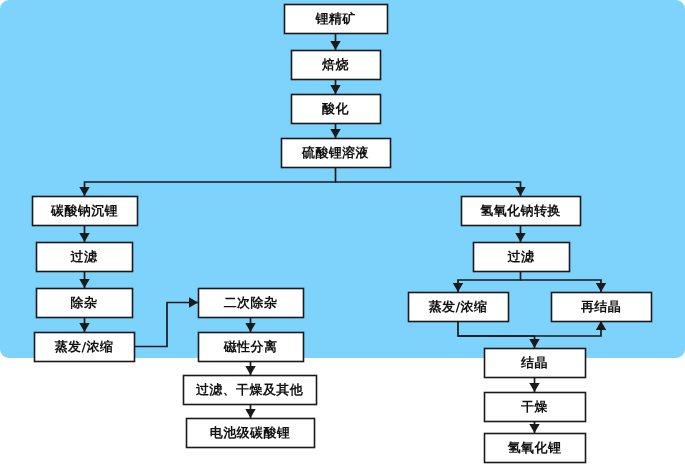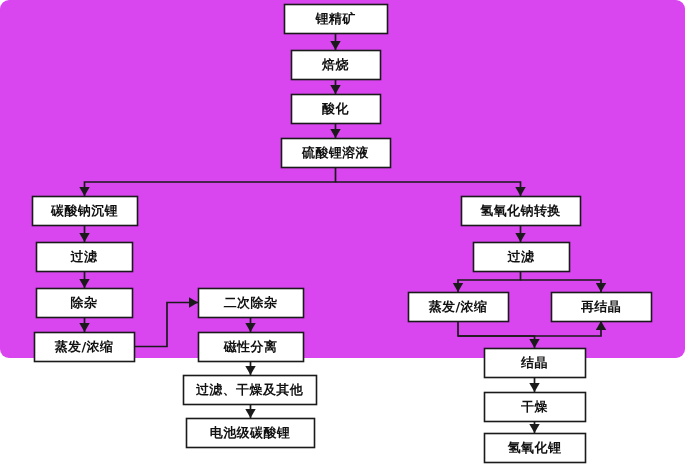--- a/index.html
+++ b/index.html
@@ -10,21 +10,21 @@
   body {
     width: 685px;
     height: 469px;
     font-family: "DejaVu Sans", "Liberation Sans", sans-serif;
     overflow: hidden;
   }
   #flow-root {
     position: relative;
     width: 685px;
     height: 358px;
-    background: #d946ef;
+    background: #7dd3fc;
     border-radius: 9px;
   }
   svg#flow-svg {
     position: absolute;
     left: 0;
     top: 0;
     width: 685px;
     height: 469px;
     display: block;
   }

